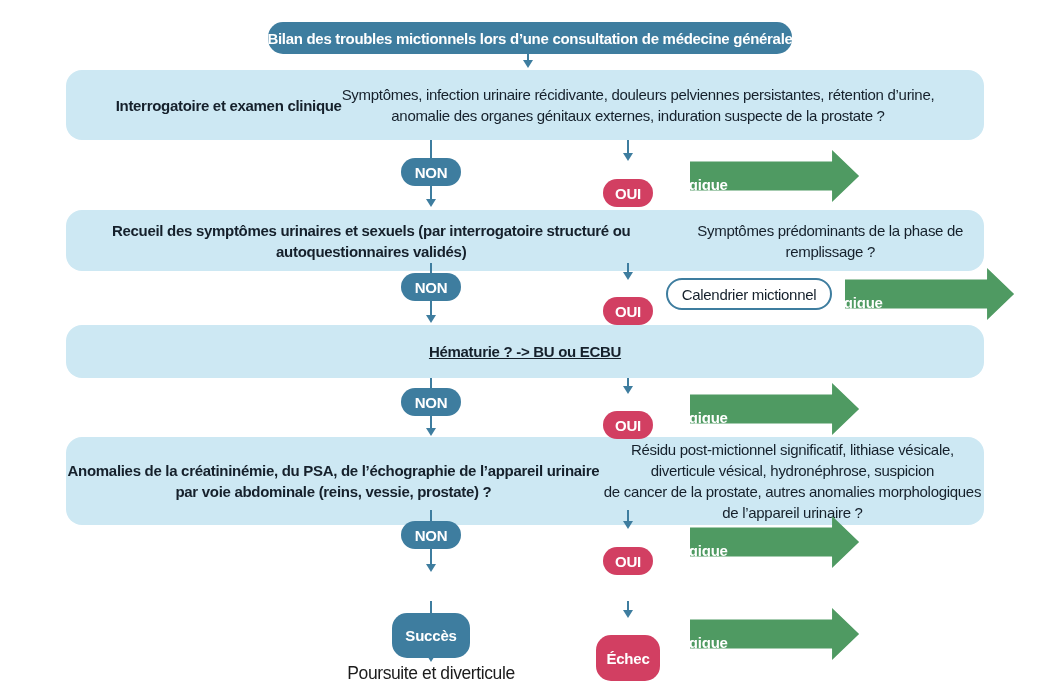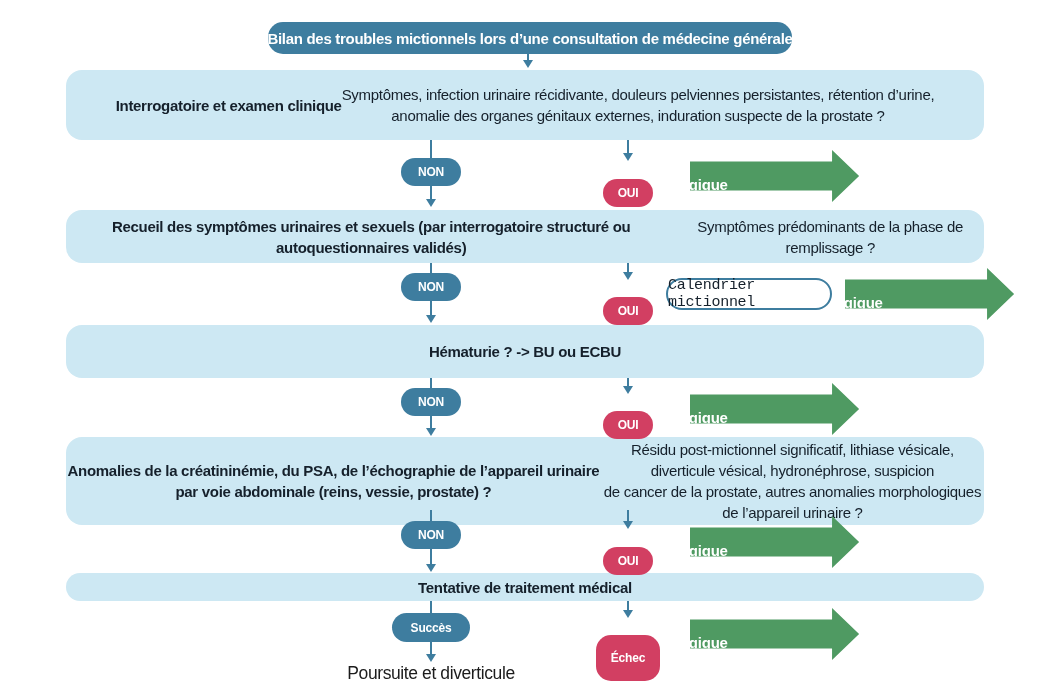--- a/index.html
+++ b/index.html
@@ -15,43 +15,43 @@
     background:var(--teal);color:#fff;font-weight:bold;font-size:15px;letter-spacing:-0.3px;
     display:flex;align-items:center;justify-content:center;white-space:nowrap;
   }
   .box{
     position:absolute;left:66px;width:918px;border-radius:16px;background:var(--box-blue);
     color:var(--text-dark);display:flex;flex-direction:row;align-items:center;justify-content:center;
     text-align:center;font-size:15px;line-height:21px;letter-spacing:-0.3px;
   }
   .box-heading{font-weight:bold;}
   .box-body{white-space:pre-line;}
-  .b1{top:70px;height:70px;} .b2{top:210px;height:53px;} .b3{top:325px;height:53px;}
+  .b1{top:70px;height:70px;} .b2{top:210px;height:61px;} .b3{top:325px;height:53px;text-decoration:underline;}
   .b4{top:437px;height:88px;} .b5{top:573px;height:28px;}
 
   .pill{
-    position:absolute;border-radius:15px;color:#fff;font-weight:bold;font-size:12px;
+    position:absolute;border-radius:15px;color:#fff;font-weight:bold;font-size:15px;
     display:flex;align-items:center;justify-content:center;letter-spacing:-0.2px;
   }
   .pill.teal{background:var(--teal);} .pill.red{background:var(--red);margin-top:16px;}
   .p-non1{left:401px;top:158px;width:60px;height:28px;}
   .p-oui1{left:603px;top:163px;width:50px;height:28px;}
   .p-non2{left:401px;top:273px;width:60px;height:28px;}
   .p-oui2{left:603px;top:281px;width:50px;height:28px;}
   .p-non3{left:401px;top:388px;width:60px;height:28px;}
   .p-oui3{left:603px;top:395px;width:50px;height:28px;}
   .p-non4{left:401px;top:521px;width:60px;height:28px;}
   .p-oui4{left:603px;top:531px;width:50px;height:28px;}
-  .p-succes{left:392px;top:613px;width:78px;height:29px;}
+  .p-succes{left:392px;top:613px;width:78px;height:45px;}
   .p-echec{left:596px;top:619px;width:64px;height:46px;}
 
   .cal-pill{
     position:absolute;left:666px;top:278px;width:166px;height:32px;border-radius:17px;
     background:#fff;border:2px solid var(--teal);color:var(--text-dark);
-    display:flex;align-items:center;justify-content:center;font-size:15px;letter-spacing:-0.3px;font-family:Liberation Mono, monospace;
+    display:flex;align-items:center;justify-content:center;font-size:15px;letter-spacing:-0.3px;
   }
 
   .garrow{
     position:absolute;width:167px;height:52px;background:var(--green);
     clip-path:polygon(0 22%,84% 22%,84% 0,100% 50%,84% 100%,84% 78%,0 78%);
     color:#fff;font-weight:bold;font-size:15px;letter-spacing:-0.2px;
     display:flex;align-items:center;justify-content:center;padding-right:16%;
   }
   .g1{left:690px;top:150px;} .g2{left:845px;top:268px;} .g3{left:690px;top:383px;}
   .g4{left:690px;top:516px;} .g5{left:690px;top:608px;}
@@ -81,23 +81,20 @@
     <div class="box-heading">Recueil des symptômes urinaires et sexuels (par interrogatoire structuré ou autoquestionnaires validés)</div>
     <div class="box-body">Symptômes prédominants de la phase de remplissage ?</div>
   </div>
   <div class="box b3">
     <div class="box-heading">Hématurie ? -&gt; BU ou ECBU</div>
   </div>
   <div class="box b4">
     <div class="box-heading">Anomalies de la créatininémie, du PSA, de l’échographie de l’appareil urinaire par voie abdominale (reins, vessie, prostate) ?</div>
     <div class="box-body">Résidu post-mictionnel significatif, lithiase vésicale, diverticule vésical, hydronéphrose, suspicion
 de cancer de la prostate, autres anomalies morphologiques de l’appareil urinaire ?</div>
-  </div>
-  <div class="box b5">
-    <div class="box-heading">Tentative de traitement médical</div>
   </div>
 
   <div class="pill teal p-non1">NON</div>
   <div class="pill red  p-oui1">OUI</div>
   <div class="pill teal p-non2">NON</div>
   <div class="pill red  p-oui2">OUI</div>
   <div class="pill teal p-non3">NON</div>
   <div class="pill red  p-oui3">OUI</div>
   <div class="pill teal p-non4">NON</div>
   <div class="pill red  p-oui4">OUI</div>

